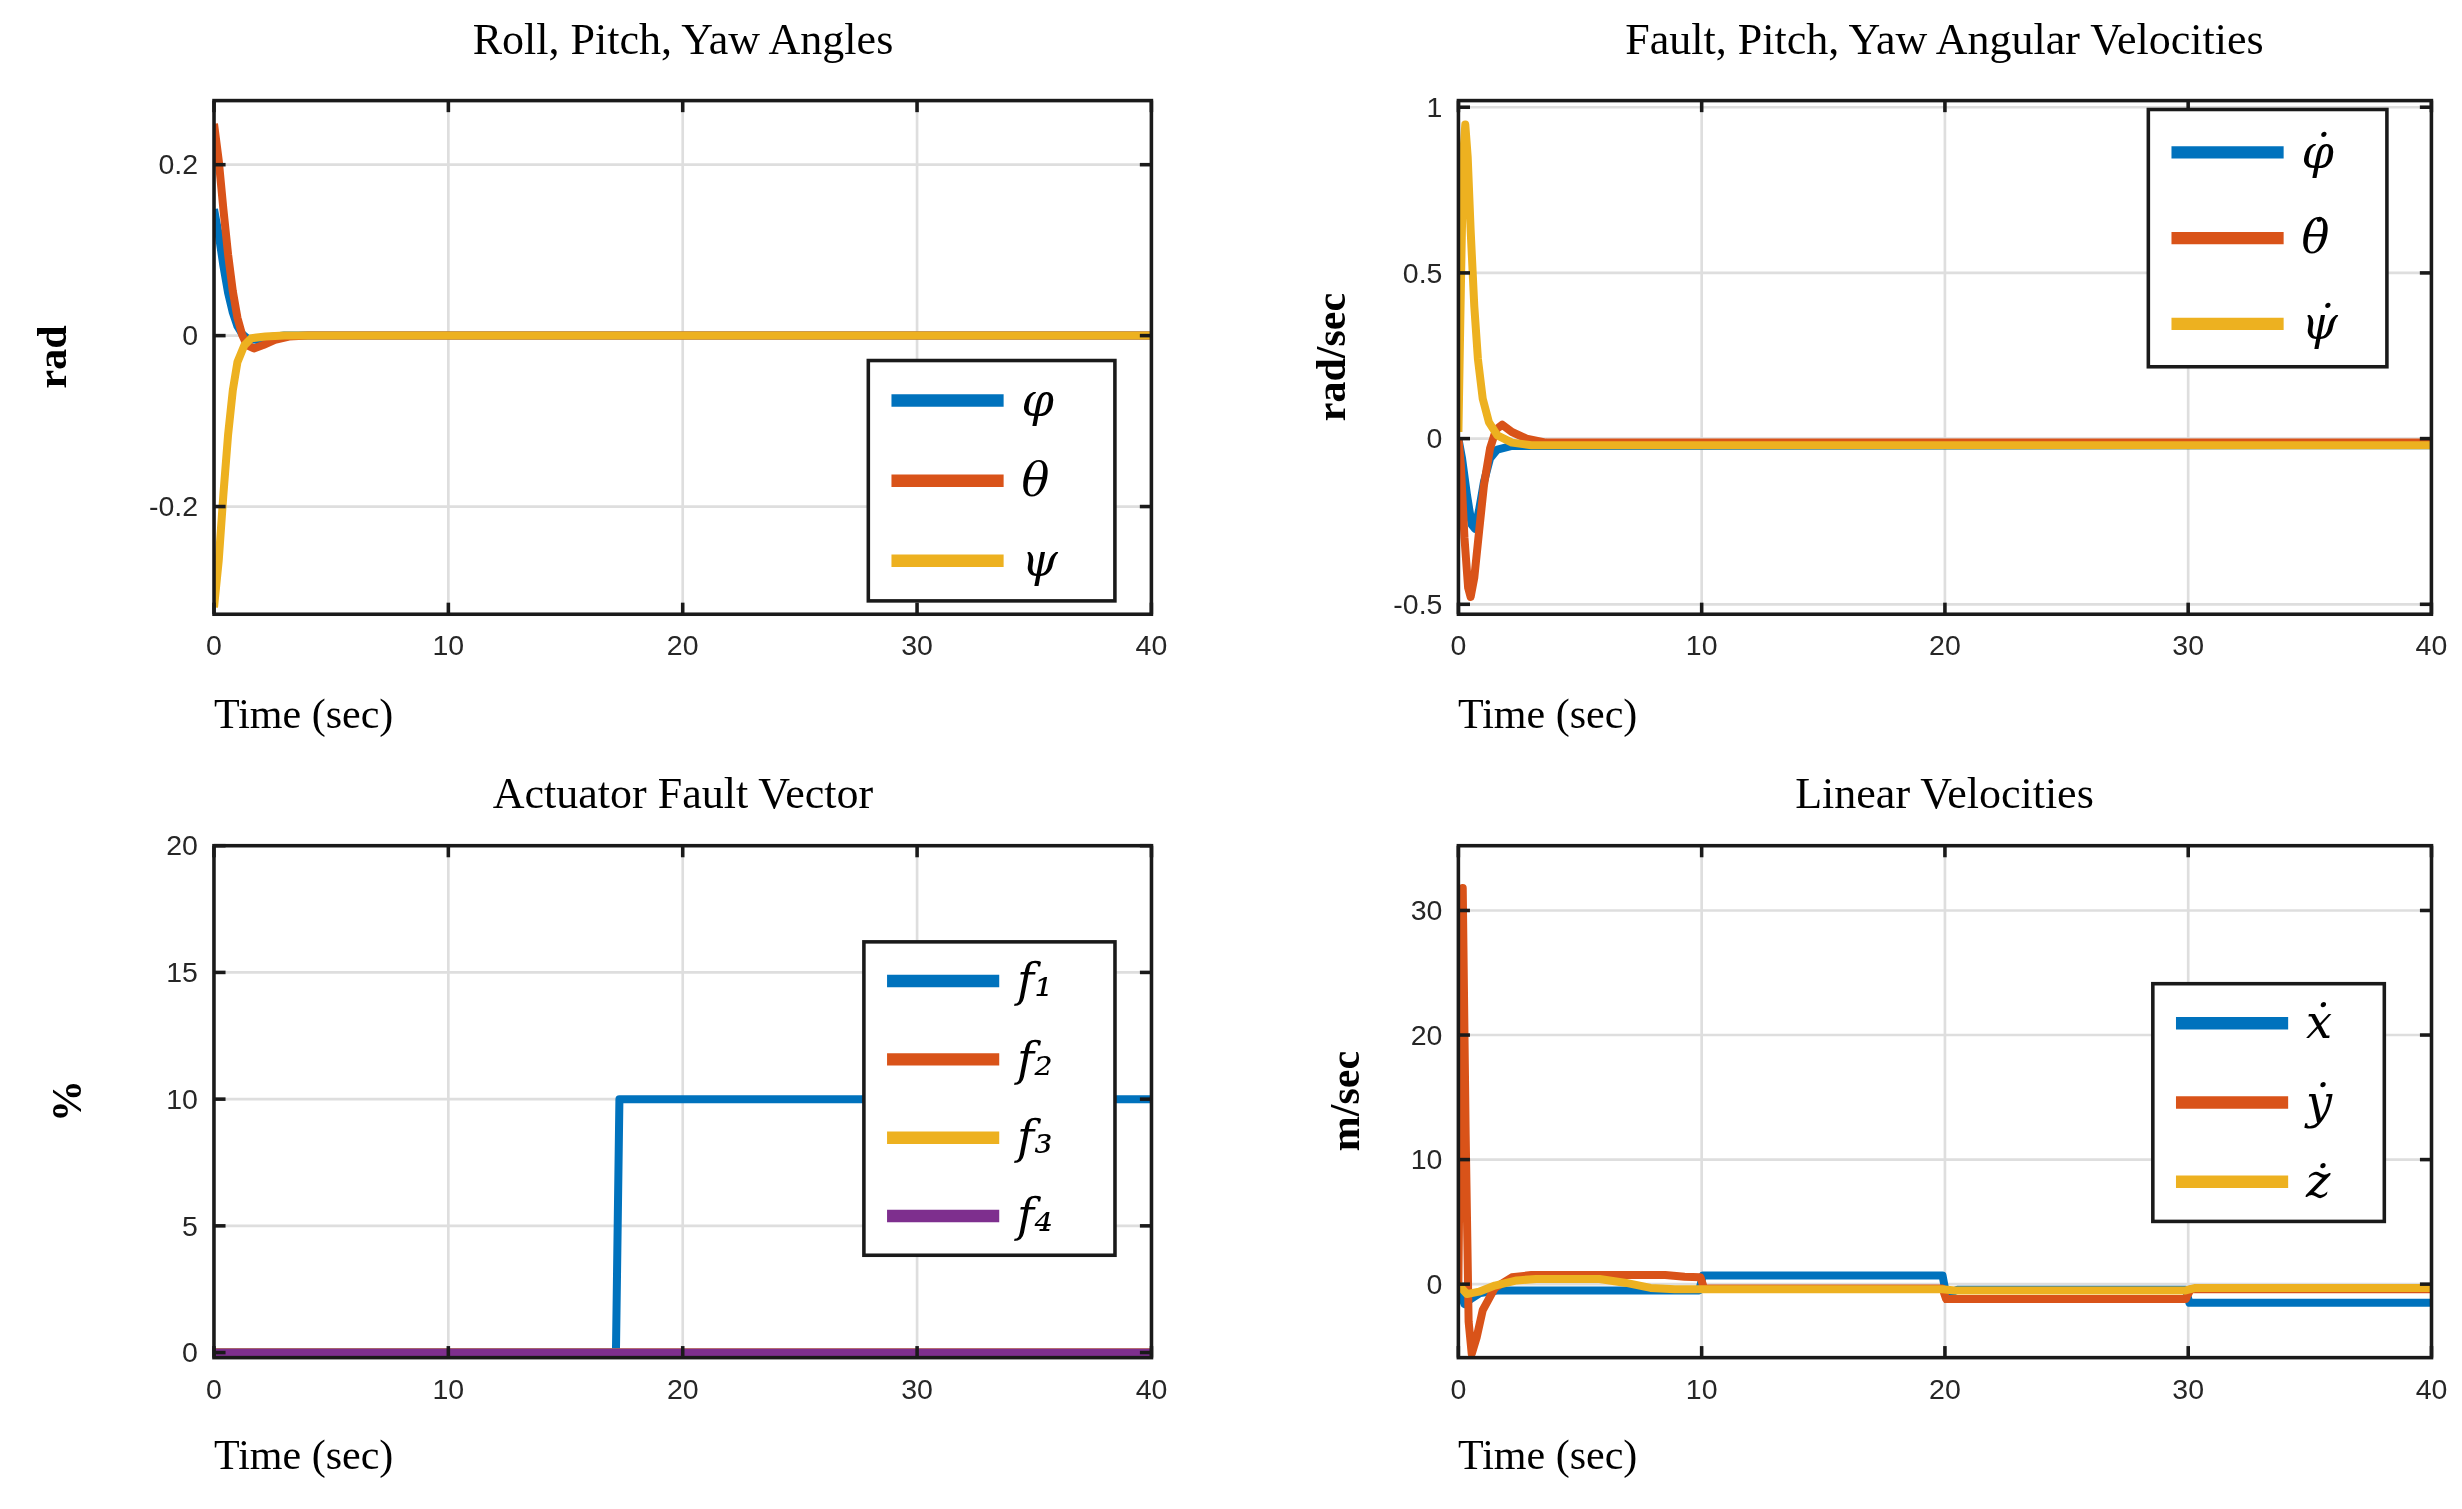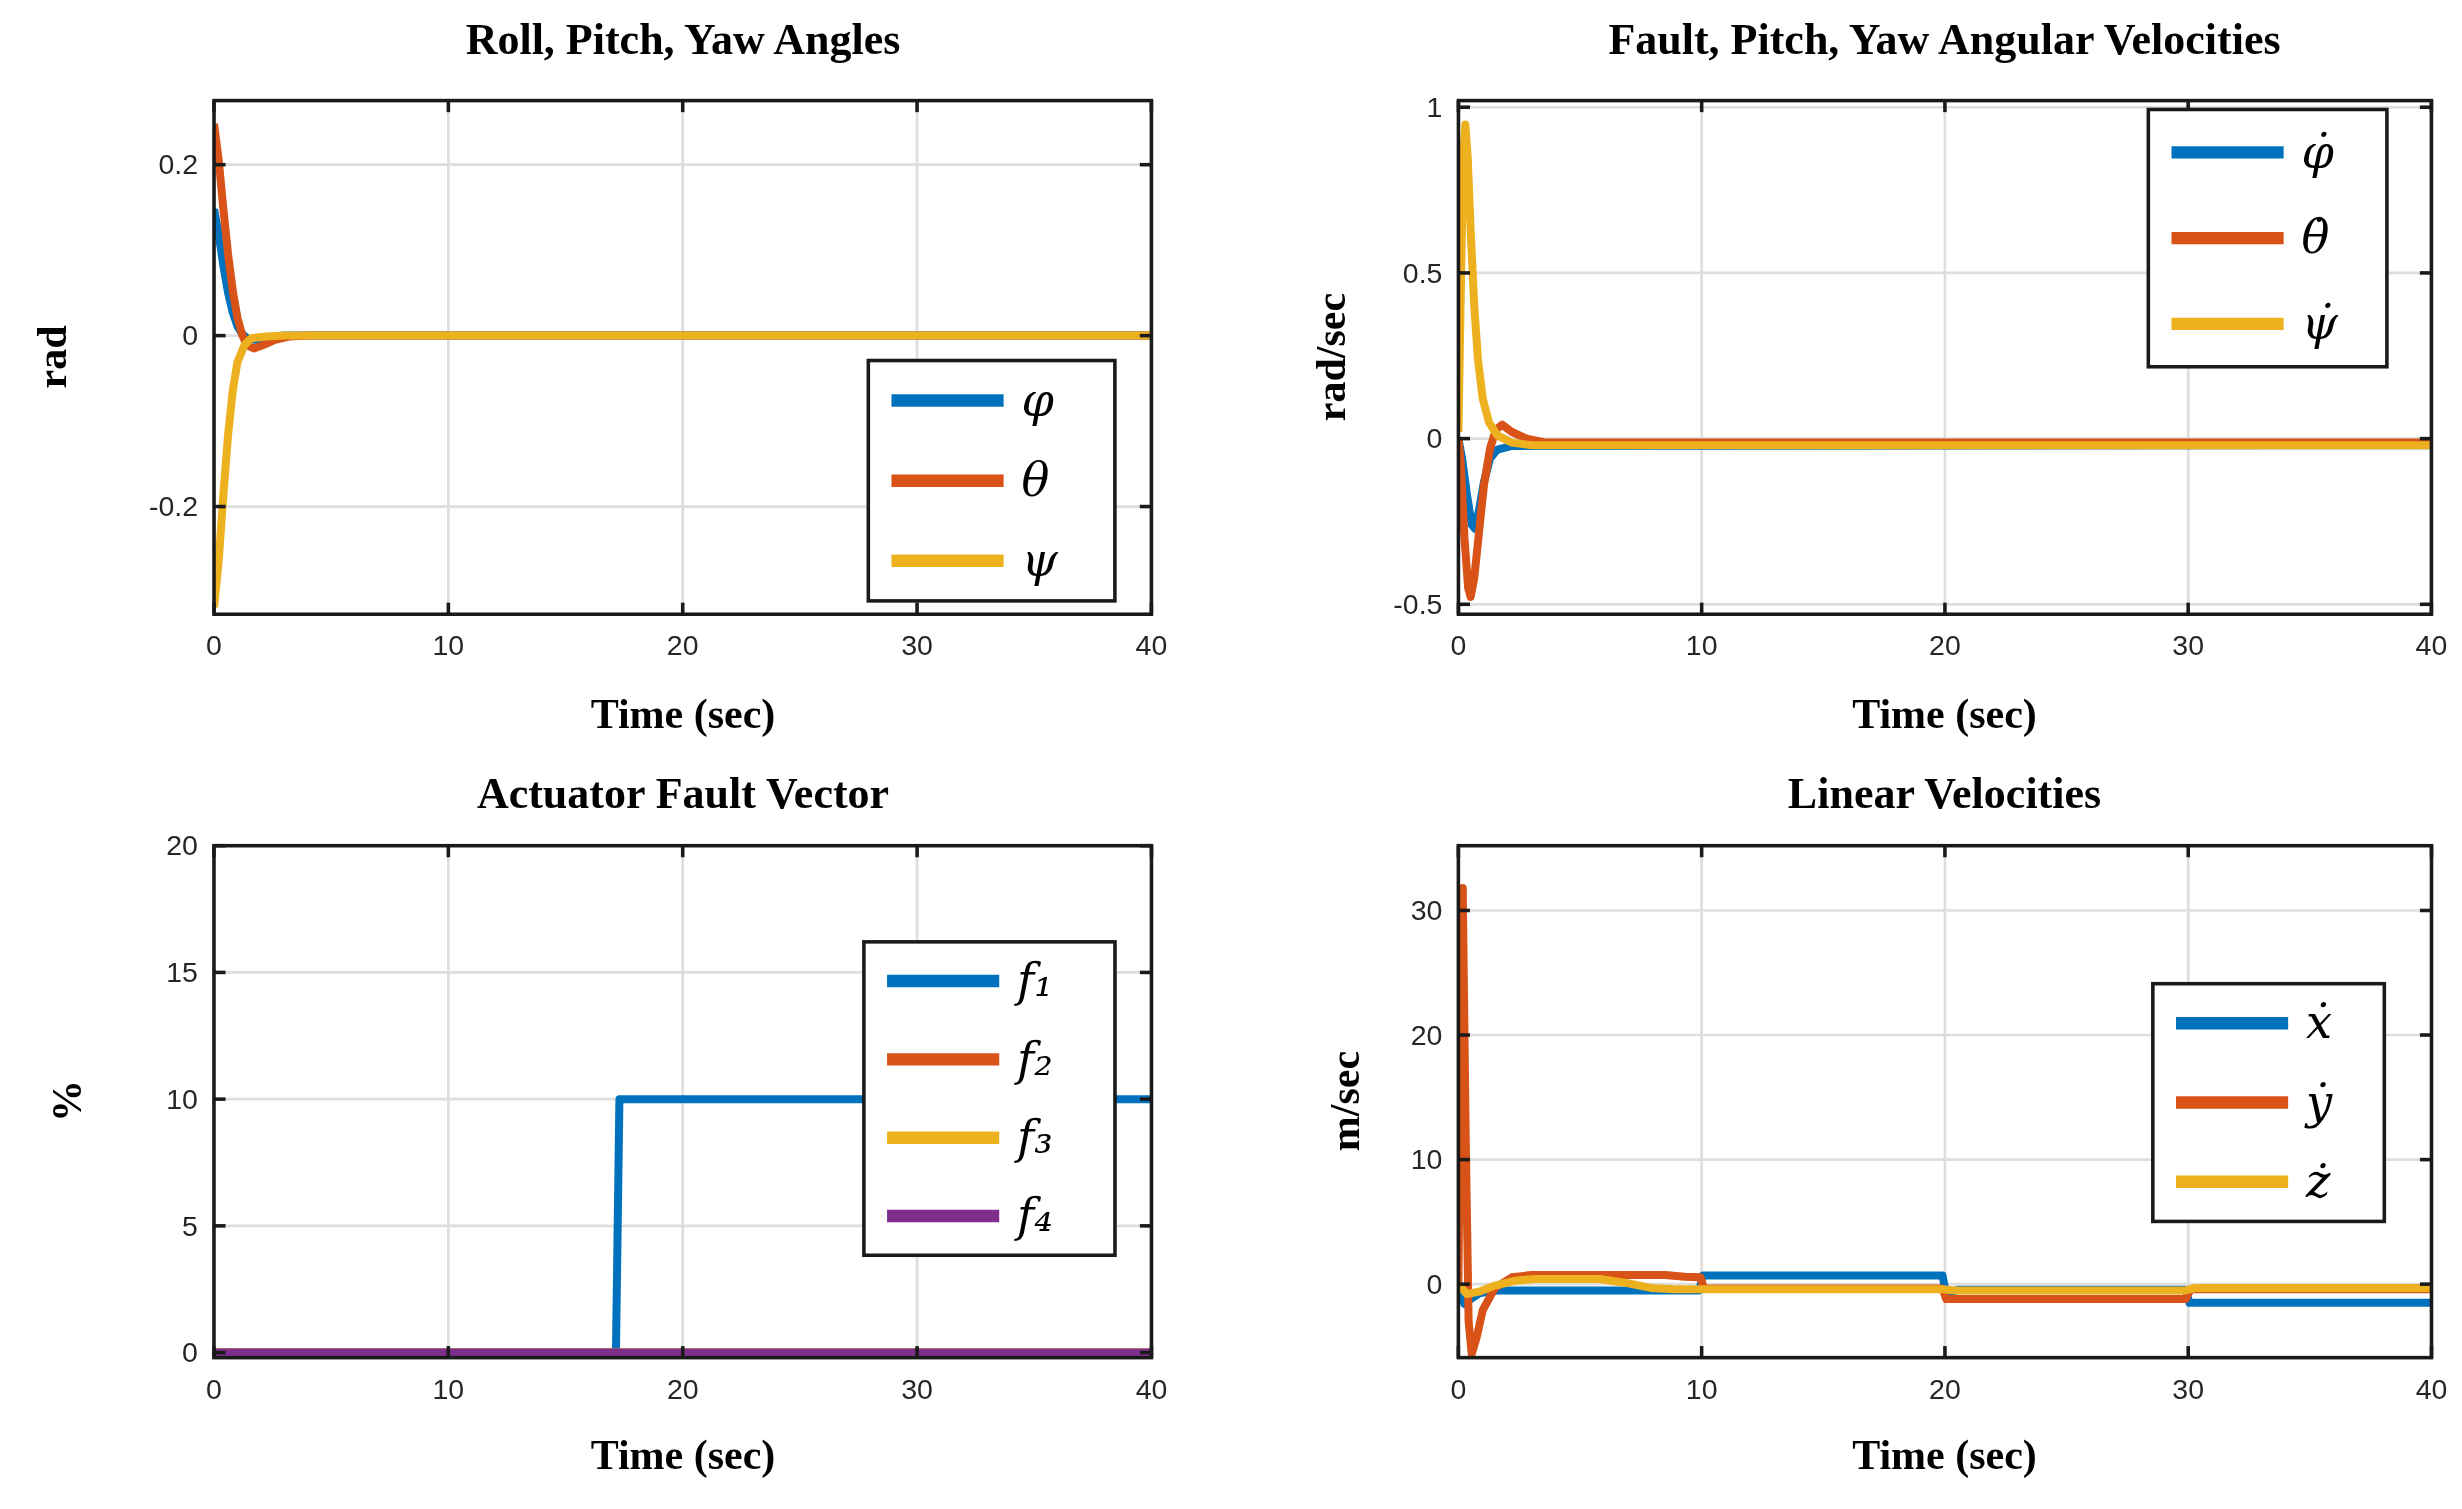--- a/index.html
+++ b/index.html
@@ -9,30 +9,30 @@
   }
   .panel{position:absolute;}
   #panel-tl{left:0;top:0;width:1231px;height:754px;}
   #panel-tr{left:1231px;top:0;width:1232px;height:754px;}
   #panel-bl{left:0;top:754px;width:1231px;height:755px;}
   #panel-br{left:1231px;top:754px;width:1232px;height:755px;}
 
   svg.chart{position:absolute;left:0;top:0;}
 
   .chart-title{
-    position:absolute;text-align:center;font-size:44px;font-weight:700;
+    position:absolute;text-align:center;font-size:44px;font-weight:400;
     color:#000;white-space:nowrap;
   }
   #panel-tl .chart-title{left:214px;width:938px;top:14.2px;}
   #panel-tr .chart-title{left:227px;width:973px;top:14.2px;}
   #panel-bl .chart-title{left:214px;width:938px;top:14.2px;}
   #panel-br .chart-title{left:227px;width:973px;top:14.2px;}
 
   .x-label{
-    position:absolute;text-align:center;font-size:42px;font-weight:700;color:#000;
+    position:absolute;font-size:42px;font-weight:400;color:#000;
   }
   #panel-tl .x-label{left:214px;width:938px;top:690px;}
   #panel-tr .x-label{left:227px;width:973px;top:690px;}
   #panel-bl .x-label{left:214px;width:938px;top:677px;}
   #panel-br .x-label{left:227px;width:973px;top:677px;}
 
   .y-label{
     position:absolute;font-size:42px;font-weight:700;color:#000;white-space:nowrap;
     transform:translate(-50%,-50%) rotate(-90deg);
   }

